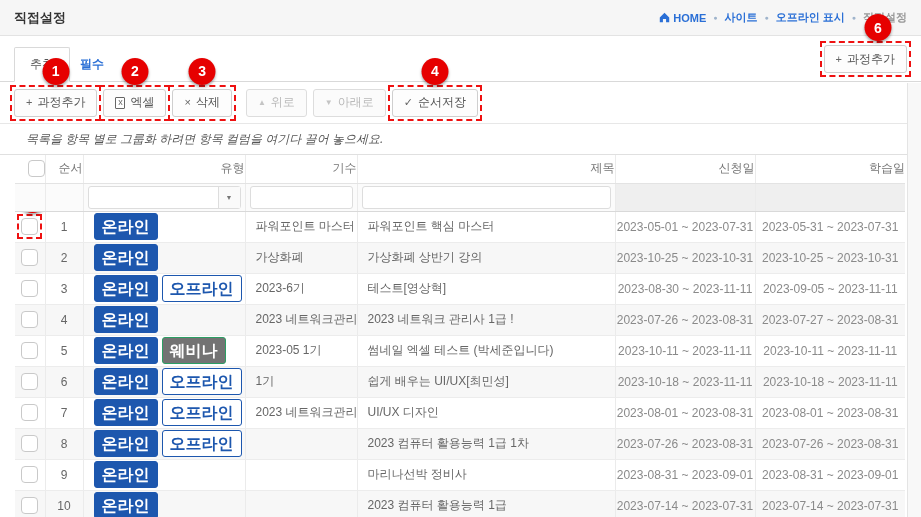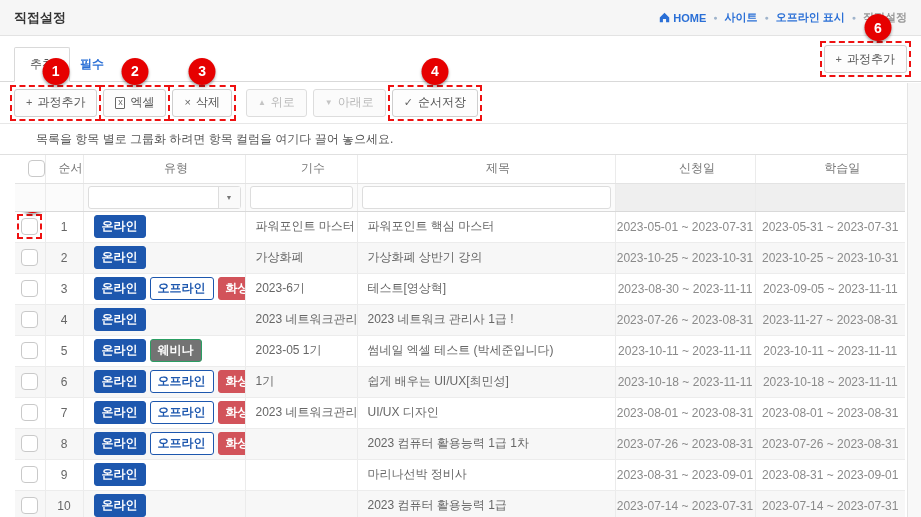--- a/index.html
+++ b/index.html
@@ -46,30 +46,30 @@
   .searchbox { position:absolute; right:15px; top:7px; width:117px; height:28px; }
   .searchbox input { width:100%; height:100%; border:1px solid #d9d9d9; border-radius:4px;
     padding:0 6px 0 26px; font-size:12px; color:#555; font-family:inherit; outline:none; }
   .searchbox input::placeholder { color:#999; }
   .mag { position:absolute; left:9px; top:9px; width:7px; height:7px;
     border:1.5px solid #8a8a8a; border-radius:50%; }
   .mag::after { content:""; position:absolute; left:6px; top:7px; width:4px; height:1.5px;
     background:#8a8a8a; transform:rotate(45deg); }
 
   
-  .group-hint { height:31px; line-height:30px; padding-left:36px; color:#555;
-    border-bottom:1px solid #e0e0e0; background:#fff; }
+  .group-hint { height:31px; line-height:30px; padding-left:26px; color:#555;
+    border-bottom:1px solid #e0e0e0; background:#fff;font-style:italic; }
 
   
   .grid { margin:0 15px; width:890px; border-collapse:collapse; table-layout:fixed; }
   .grid th, .grid td { border-right:1px solid #ebebeb; overflow:hidden; white-space:nowrap; }
   .grid th:last-child, .grid td:last-child { border-right:none; }
   .col-cb{width:30px} .col-no{width:38px} .col-type{width:162px} .col-coh{width:112px}
   .col-title{width:258px} .col-apply{width:140px} .col-study{width:150px}
-  thead th { height:28px; font-weight:normal; color:#767676; text-align:center;
+  thead th { height:28px; font-weight:normal; color:#767676; text-align:right;
     padding-left:24px; border-bottom:1px solid #e3e3e3; background:#fff; }
   thead th.center { text-align:left; padding-left:13px;margin-top:10px; }
   tr.filter-row td { height:28px; background:#fbfbfb; border-bottom:1px solid #d9d9d9; padding:2px 4px; }
   tr.filter-row td.gray { background:#efefef; }
   .f-input { width:100%; height:23px; border:1px solid #ddd; border-radius:3px;
     background:#fff; outline:none; font-family:inherit; padding:0 5px; }
   .dx-select { display:flex; height:23px; border:1px solid #ddd; border-radius:3px; background:#fff; }
   .sel-val { flex:1; }
   .sel-btn { width:22px; border-left:1px solid #ddd; background:#fafafa; display:flex;
     align-items:center; justify-content:center; font-size:7px; color:#777; cursor:pointer; }
@@ -78,21 +78,21 @@
   td.center { text-align:center; }
   td.pad { padding-left:10px; }
   td.date { text-align:center; color:#8a8a8a; }
 
   
   .cb { display:inline-block; width:17px; height:17px; border:1px solid #c9c9c9;
     border-radius:4px; background:#fff; vertical-align:middle; cursor:pointer; }
   .cb-cell { text-align:center; }
 
   
-  .badge { display:inline-block; padding:3px 7px; border-radius:3px; font-size:12px;
+  .badge { display:inline-block; padding:3px 7px; border-radius:3px; font-size:16px;
     font-weight:bold; margin-right:4px; line-height:1.2; border:1px solid transparent; }
 
   
   .ann { position:relative; display:inline-block; }
   .ann::after { content:""; position:absolute; inset:-4px; border:2px dashed #ee1111;
     pointer-events:none; z-index:30; }
   .ann-num { position:absolute; top:-31px; left:50%; transform:translateX(-50%);
     width:27px; height:27px; border-radius:50%; background:#e60000; color:#fff;
     font-weight:bold; font-size:14px; display:flex; align-items:center; justify-content:center;
     box-shadow:0 2px 3px rgba(0,0,0,.35); z-index:50; }
@@ -243,21 +243,21 @@
         <td class="date">2023-08-30 ~ 2023-11-11</td>
         <td class="date">2023-09-05 ~ 2023-11-11</td>
       </tr>
       <tr>
         <td class="cb-cell"><span class="cb"></span></td>
         <td class="center">4</td>
         <td class="pad"><span class="badge" style="background: rgb(29, 87, 174); color: rgb(255, 255, 255); border-color: rgb(29, 87, 174);">온라인</span></td>
         <td class="pad">2023 네트워크관리사 1기</td>
         <td class="pad">2023 네트워크 관리사 1급 !</td>
         <td class="date">2023-07-26 ~ 2023-08-31</td>
-        <td class="date">2023-11-27 ~ 2023-08-31</td>
+        <td class="date">2023-07-27 ~ 2023-08-31</td>
       </tr>
       <tr>
         <td class="cb-cell"><span class="cb"></span></td>
         <td class="center">5</td>
         <td class="pad"><span class="badge" style="background: rgb(29, 87, 174); color: rgb(255, 255, 255); border-color: rgb(29, 87, 174);">온라인</span><span class="badge" style="background: #737373; color: rgb(255, 255, 255); border-color: rgb(43, 158, 99);">웨비나</span></td>
         <td class="pad">2023-05 1기</td>
         <td class="pad">썸네일 엑셀 테스트 (박세준입니다)</td>
         <td class="date">2023-10-11 ~ 2023-11-11</td>
         <td class="date">2023-10-11 ~ 2023-11-11</td>
       </tr>

